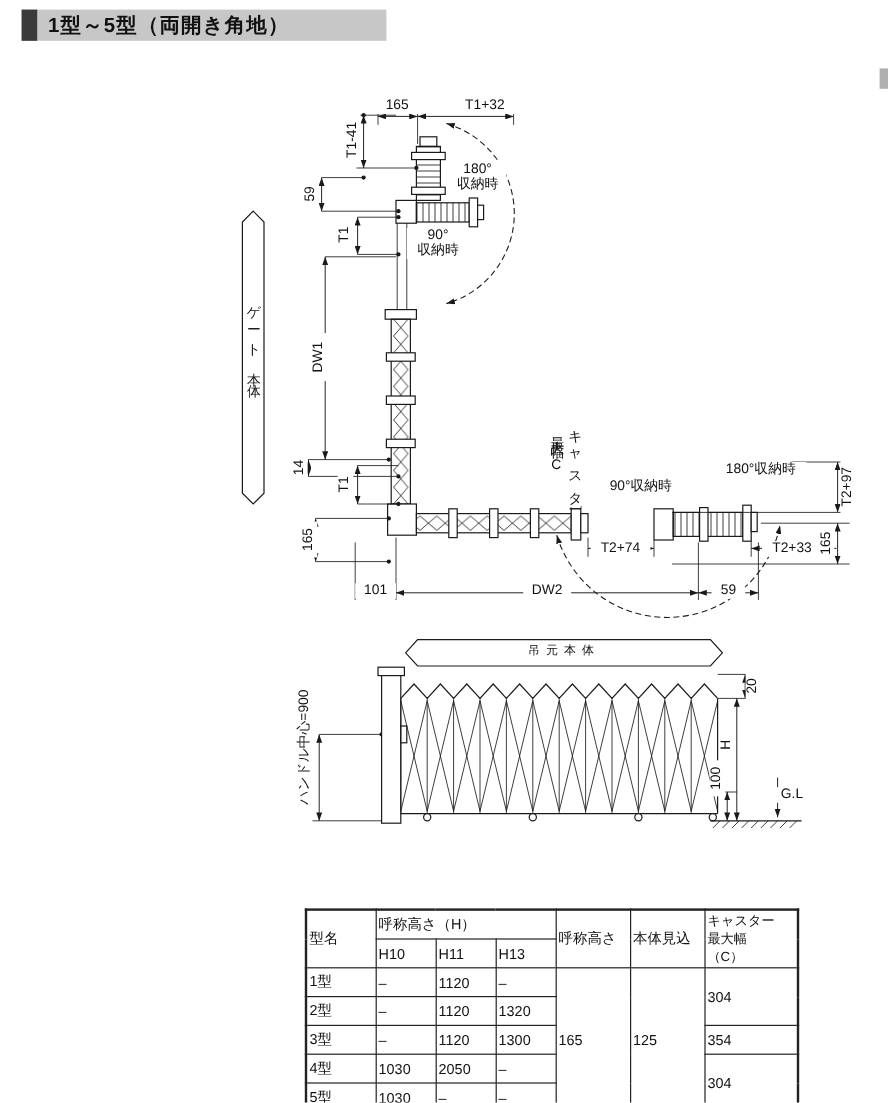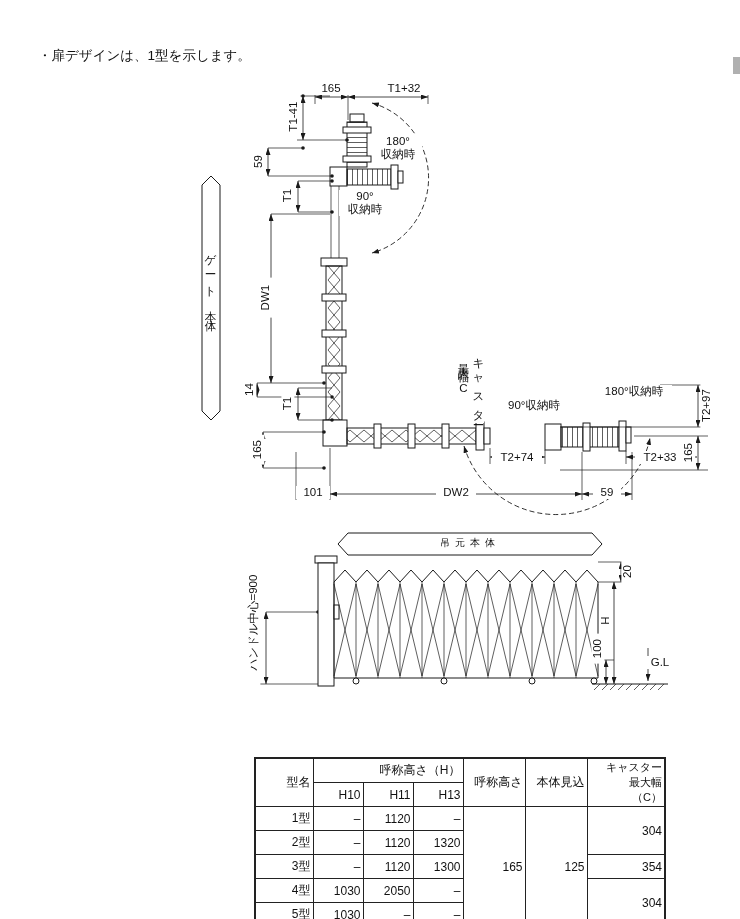--- a/index.html
+++ b/index.html
@@ -20,30 +20,33 @@
   .dash{stroke:#1a1a1a;stroke-width:0.9;fill:none;stroke-dasharray:5 3;marker-start:url(#ar);marker-end:url(#ar);}
   .dot{fill:#1a1a1a;stroke:none;}
 
   .lbl{position:absolute;font-size:11.5px;line-height:1.15;text-align:center;white-space:nowrap;background:#fff;}
   .rot{transform:rotate(-90deg);}
   .pre{white-space:pre-line;}
   .big{font-size:10px;}
   .vt{position:absolute;writing-mode:vertical-rl;text-orientation:upright;font-size:11.5px;line-height:1;background:#fff;}
 
   table.spec{position:absolute;left:254px;top:757px;border-collapse:collapse;border:2px solid #222;font-size:12px;table-layout:fixed;background:#fff;}
-  table.spec th,table.spec td{border:1px solid #222;text-align:right;vertical-align:middle;padding:1px 2px;font-weight:normal;height:21px;}
+  table.spec th,table.spec td{border:1px solid #222;text-align:left;vertical-align:middle;padding:1px 2px;font-weight:normal;height:21px;}
   table.spec thead th{height:18px;}
   .scrollthumb{position:absolute;left:733px;top:57px;width:7px;height:17px;background:#b0b0b0;}
 </style>
 </head>
 <body>
 
 <div id="page">
 
-  <div class="note">・扉デザインは、1型を示します。</div>
+  <div class="titlebar">
+    <div class="titleblock"></div>
+    <div class="titletext">1型～5型（両開き角地）</div>
+  </div>
   <div class="scrollthumb"></div>
 
   <svg class="draw" width="740" height="650" viewBox="0 70 740 650" xmlns="http://www.w3.org/2000/svg">
     <defs>
       <marker id="ar" markerUnits="userSpaceOnUse" markerWidth="7" markerHeight="5" refX="7" refY="2.5" orient="auto-start-reverse">
         <path d="M0,0L7,2.5L0,5Z" fill="#1a1a1a"></path>
       </marker>
       <pattern id="pv" patternUnits="userSpaceOnUse" width="10" height="5">
           <path d="M0,2.5H10" stroke="#1a1a1a" stroke-width="0.7"></path>
         </pattern>

